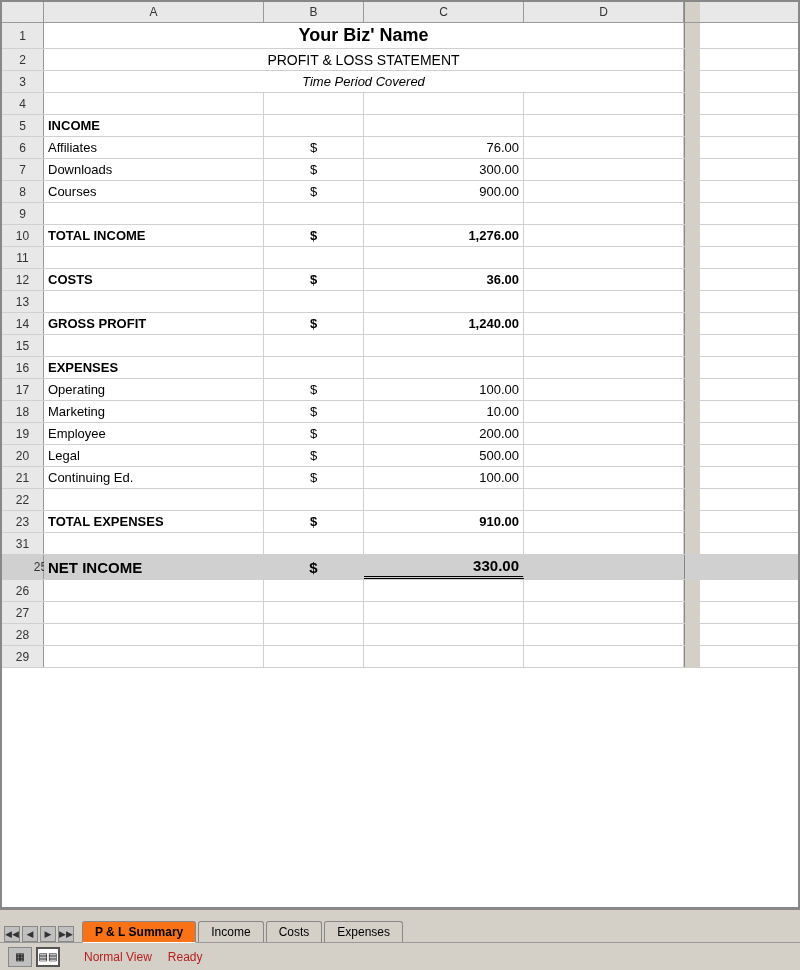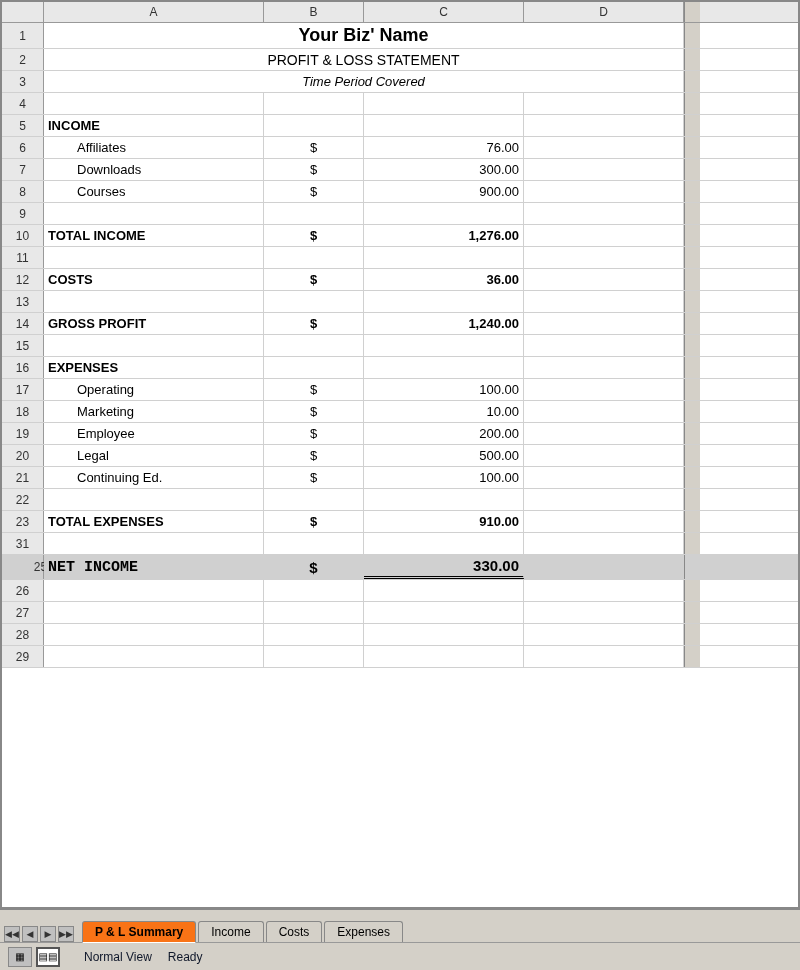--- a/index.html
+++ b/index.html
@@ -95,21 +95,21 @@
     }
 
     .cell-a { width: 220px; min-width: 220px; }
     .cell-b { width: 100px; min-width: 100px; }
     .cell-c { width: 160px; min-width: 160px; }
 
     .cell.center { justify-content: center; }
     .cell.right { justify-content: flex-end; }
     .cell.bold { font-weight: bold; }
     .cell.large-bold { font-weight: bold; font-size: 15px; }
-    .cell.indent { padding-left: 33px; text-align: center; }
+    .cell.indent { padding-left: 4px; text-align: center; }
 
     
     .title-row .cell-a {
       width: 640px;
       min-width: 640px;
       justify-content: center;
       font-weight: bold;
       font-size: 18px;
     }
 
@@ -198,21 +198,21 @@
       cursor: pointer;
     }
 
     .view-icon.active {
       background: #fff;
       border: 2px solid #555;
     }
 
     .status-text {
       font-size: 12px;
-      color: #0f172a;
+      color: #b91c1c;
     }
 
     .scrollbar-area {
       width: 16px;
       min-width: 16px;
       background: #d4d0c8;
       border-left: 1px solid #888;
       flex-shrink: 0;
     }
 
@@ -439,21 +439,21 @@
       <div class="row-num">31</div>
       <div class="cell cell-a"></div>
       <div class="cell cell-b"></div>
       <div class="cell cell-c"></div>
       <div class="cell col-d"></div>
       <div class="scrollbar-area"></div>
     </div>
 
     <div class="grid-row net-income-row">
       <div class="row-num" style="background:#d0d0d0;padding-left:36px;">25</div>
-      <div class="cell cell-a bold" style="background:#d0d0d0;font-size:15px;font-family:Liberation Mono, monospace;">NET INCOME</div>
+      <div class="cell cell-a bold" style="background:#d0d0d0;font-size:15px;">NET INCOME</div>
       <div class="cell cell-b bold center" style="background:#d0d0d0;font-size:15px;">$</div>
       <div class="cell cell-c bold right double-underline" style="background:#d0d0d0;font-size:15px;">330.00</div>
       <div class="cell col-d" style="background:#d0d0d0;"></div>
       <div class="scrollbar-area" style="background:#d0d0d0;"></div>
     </div>
 
     <div class="grid-row">
       <div class="row-num">26</div>
       <div class="cell cell-a"></div>
       <div class="cell cell-b"></div>

